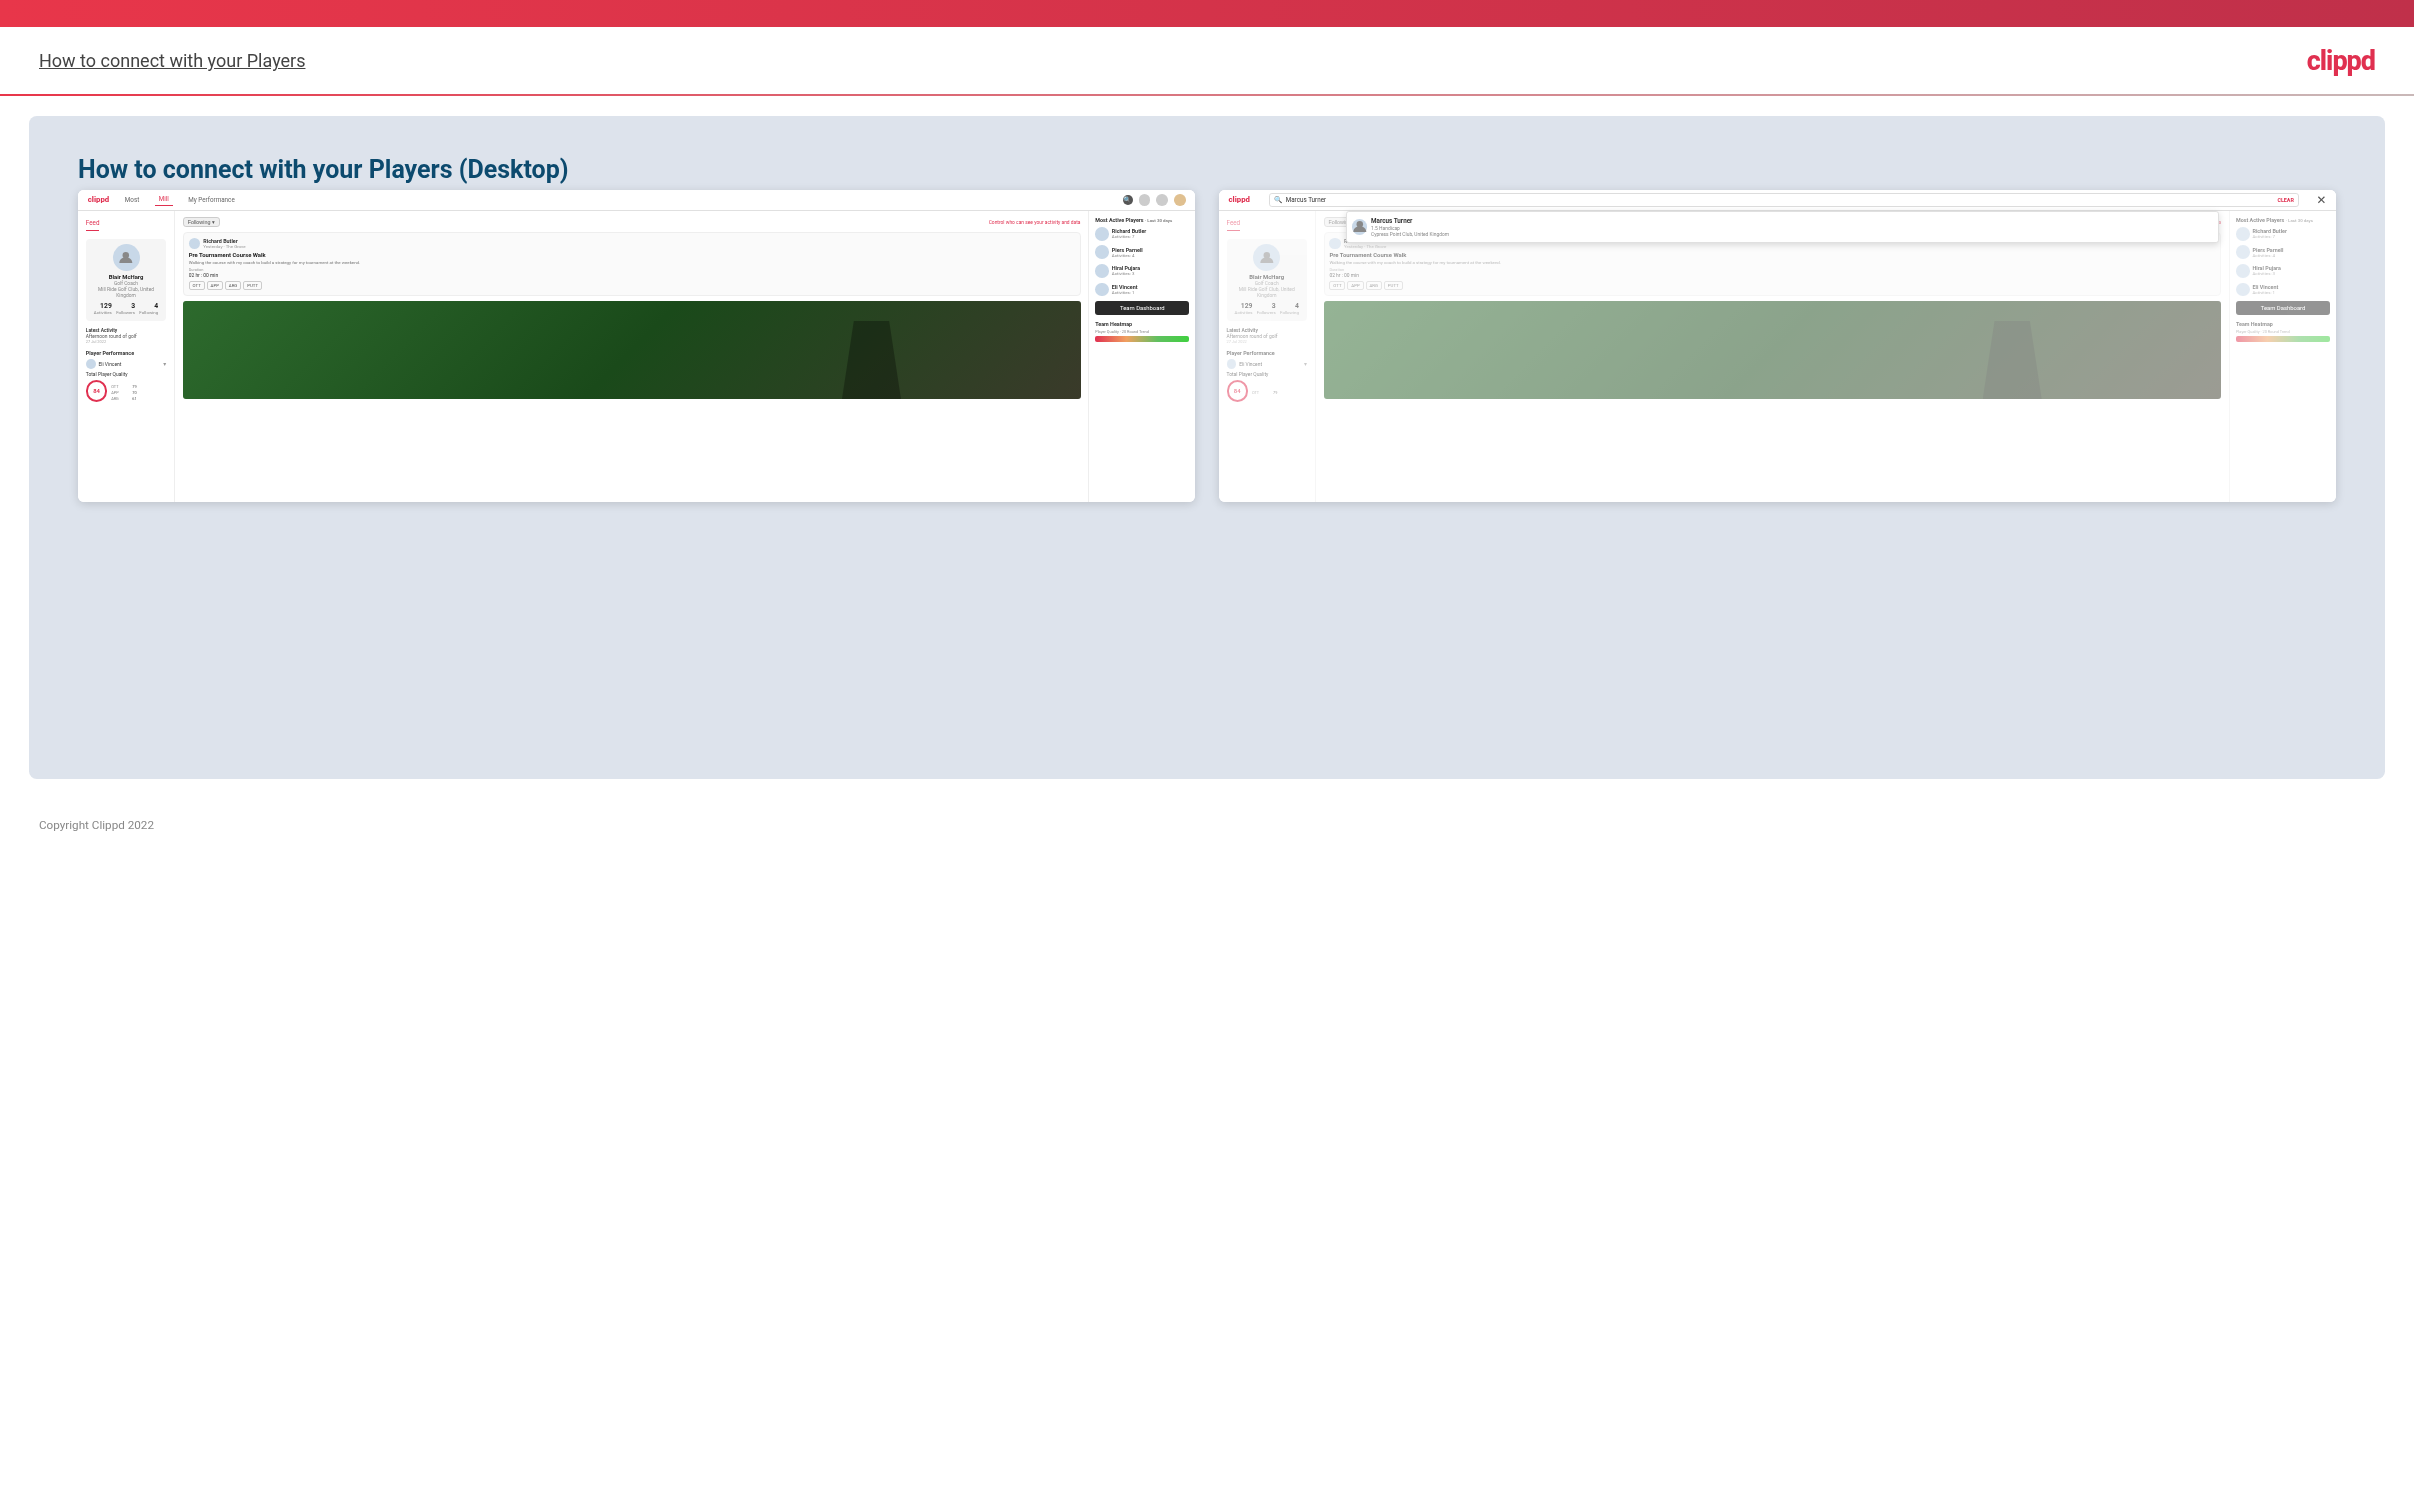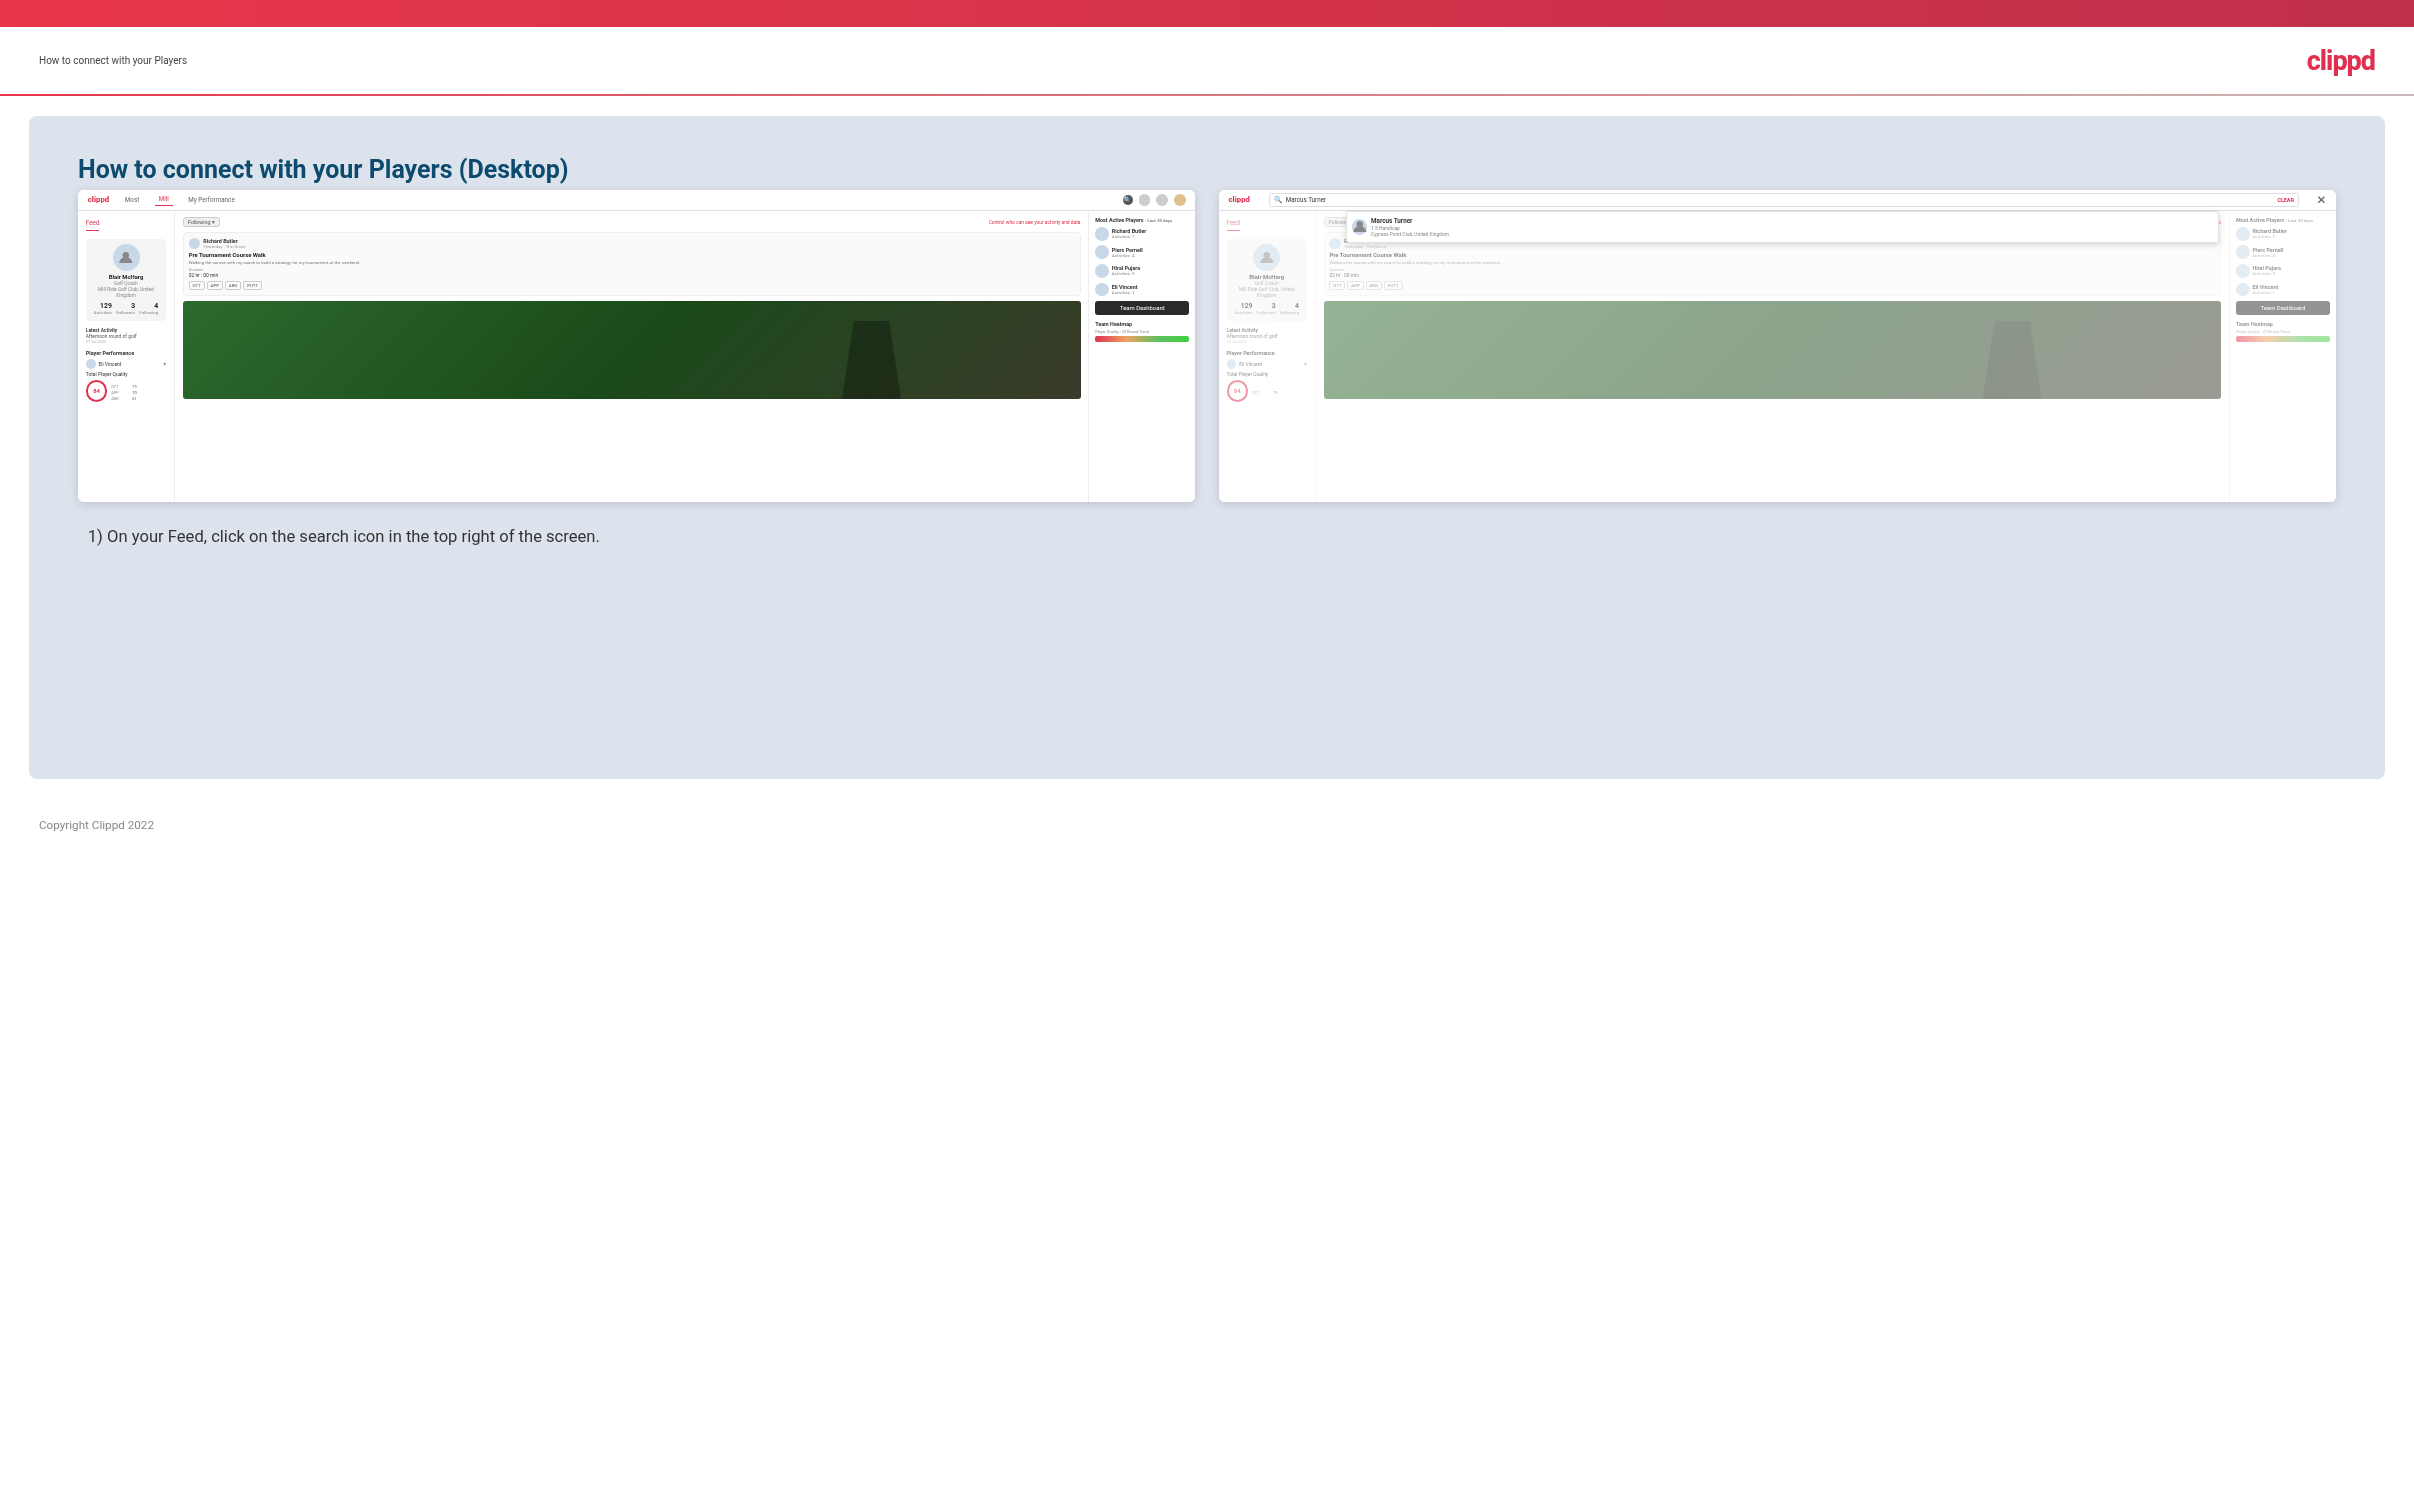--- a/index.html
+++ b/index.html
@@ -14,22 +14,23 @@
 
     
     .header {
       display: flex;
       align-items: center;
       justify-content: space-between;
       padding: 17.6px 39px;
       background: #fff;
     }
     .header-title {
-      font-size: 10px;
+      font-size: 18px;
       color: #444;
+      text-decoration: underline;
     }
     .logo {
       font-size: 27px;
       font-weight: 800;
       color: #e03050;
       letter-spacing: -1px;
     }
 
     
     .header-divider {
@@ -759,20 +760,19 @@
             <div class="team-heatmap-title">Team Heatmap</div>
             <div style="font-size:3.9px; color:#888;">Player Quality · 20 Round Trend</div>
             <div class="heatmap-bar"></div>
           </div>
         </div>
       </div>
     </div>
   </div>
 
   <div class="captions-row">
-    <p class="caption">1) On your Feed, click on the search icon in the top right of the screen.</p>
   </div>
 </div>
 
 <div class="footer">
   <span>Copyright Clippd 2022</span>
 </div>
 
 
 </body></html>

